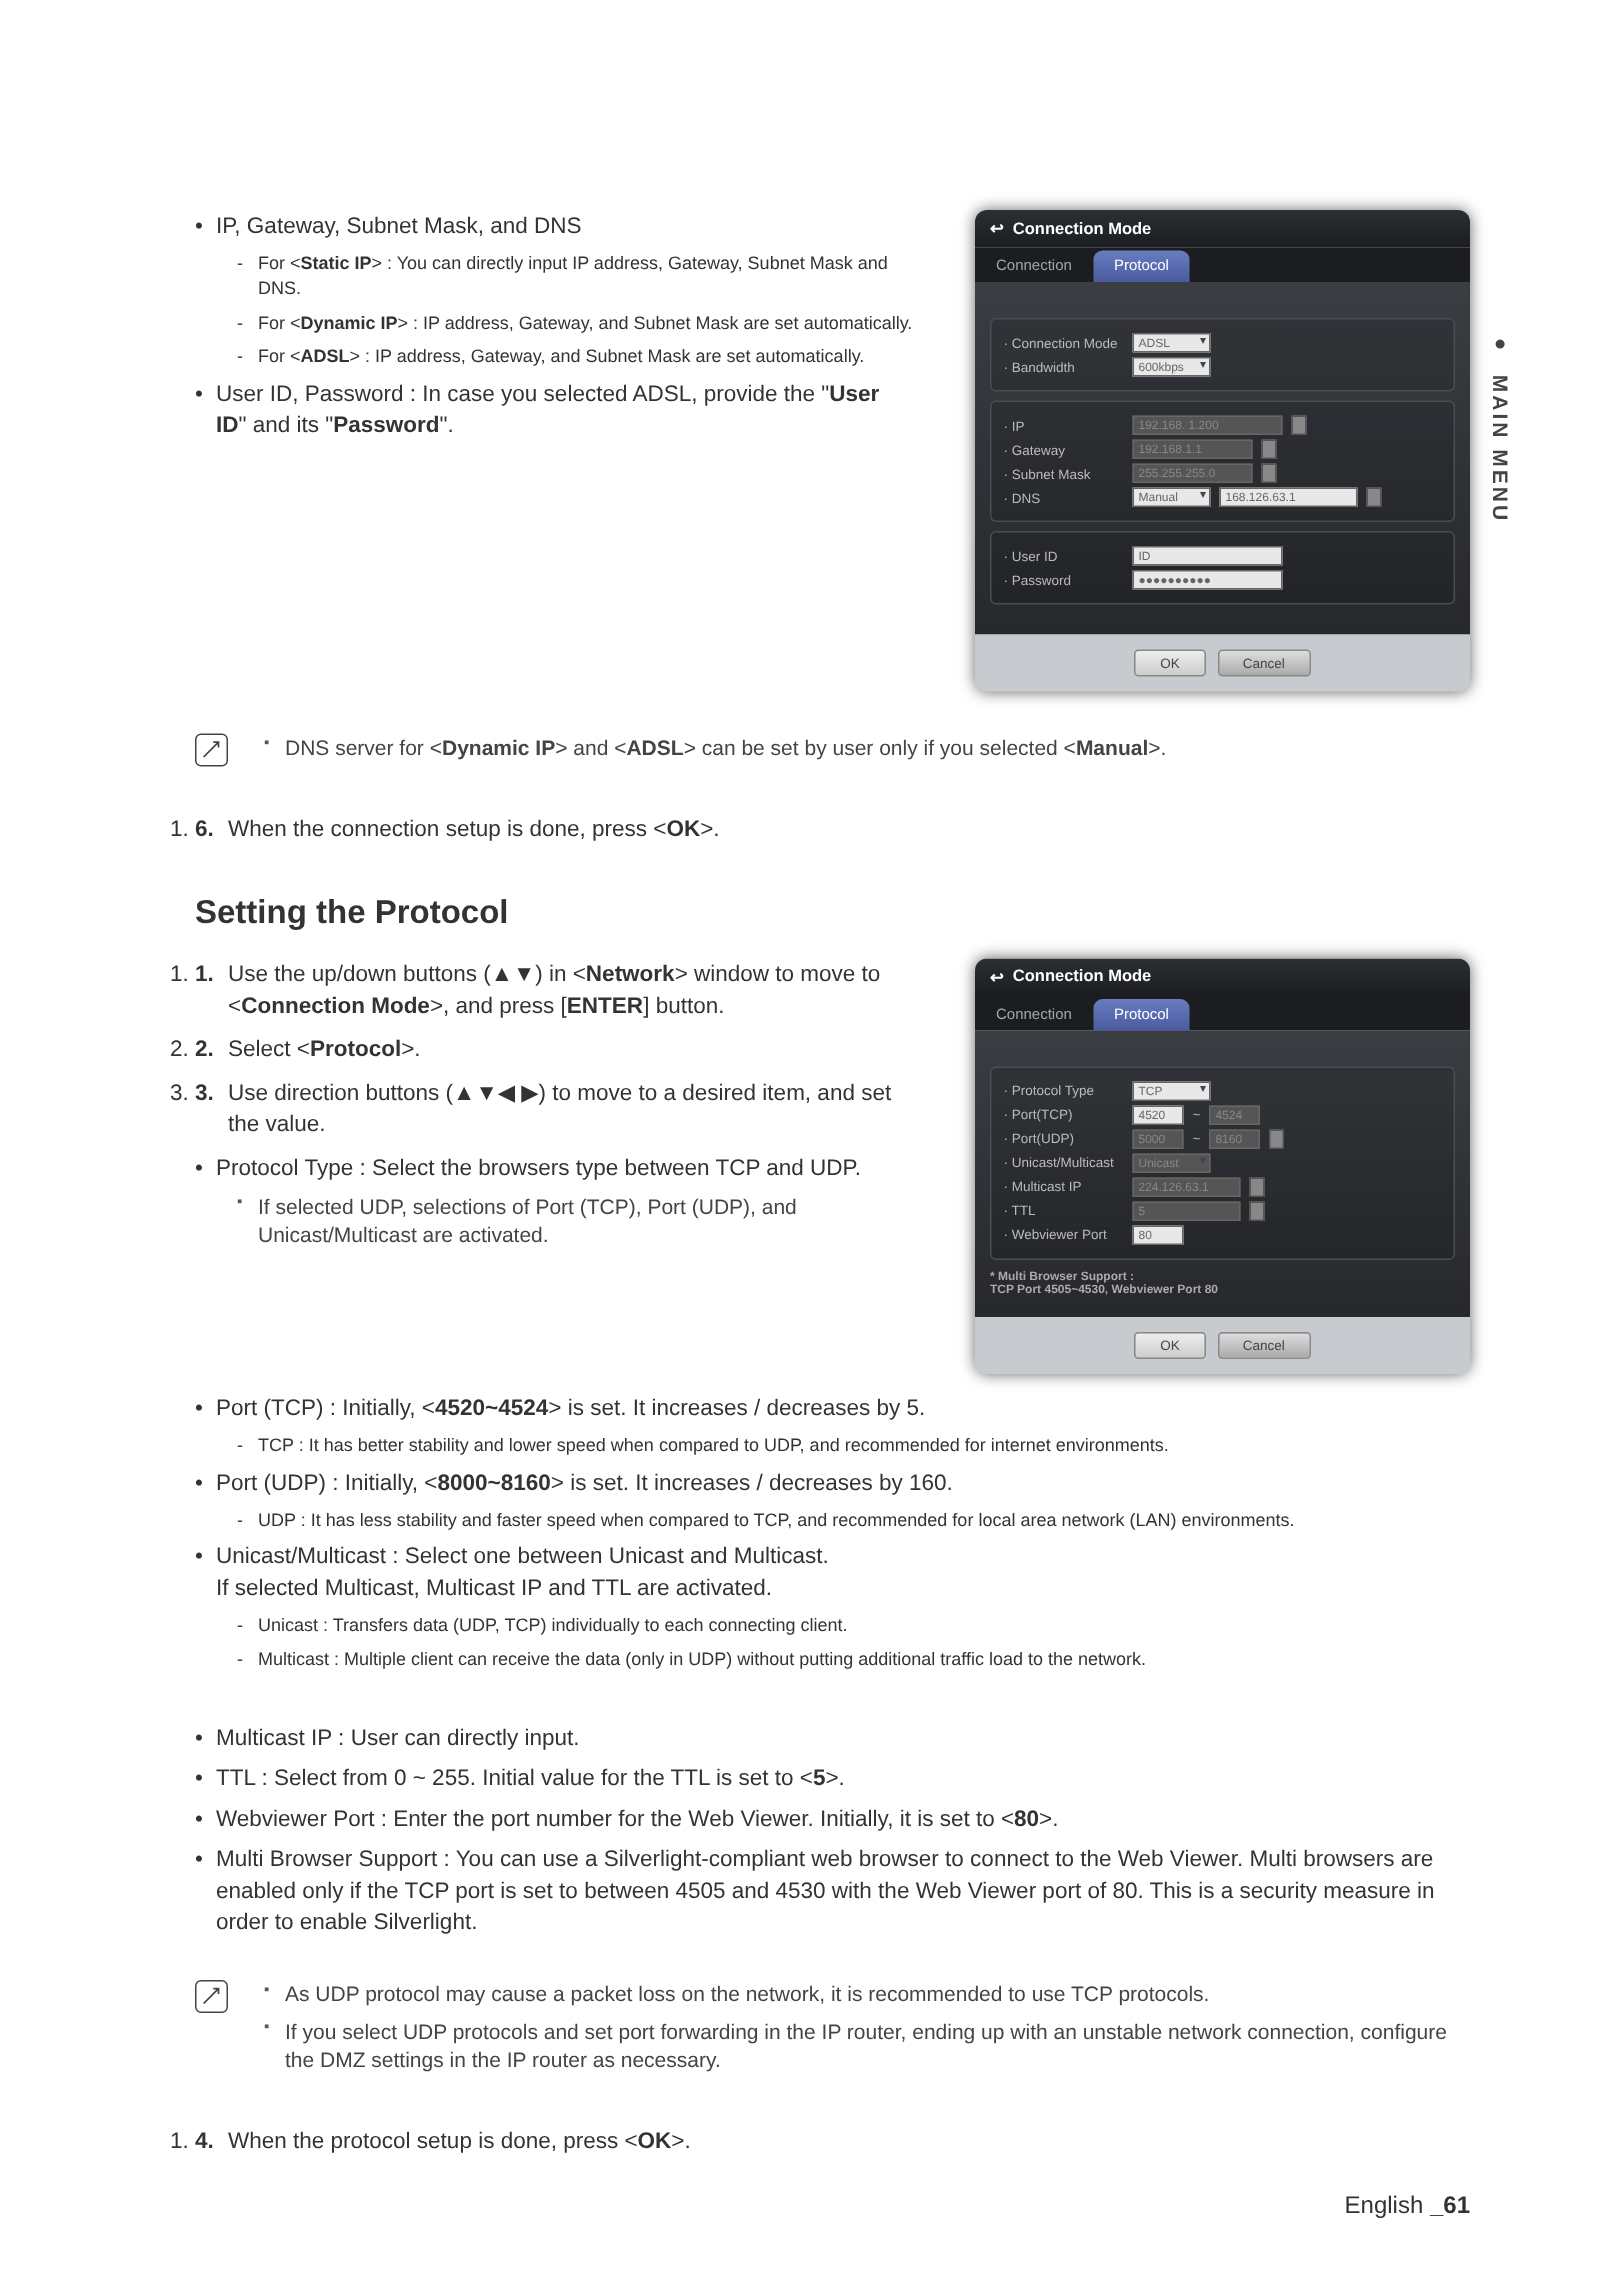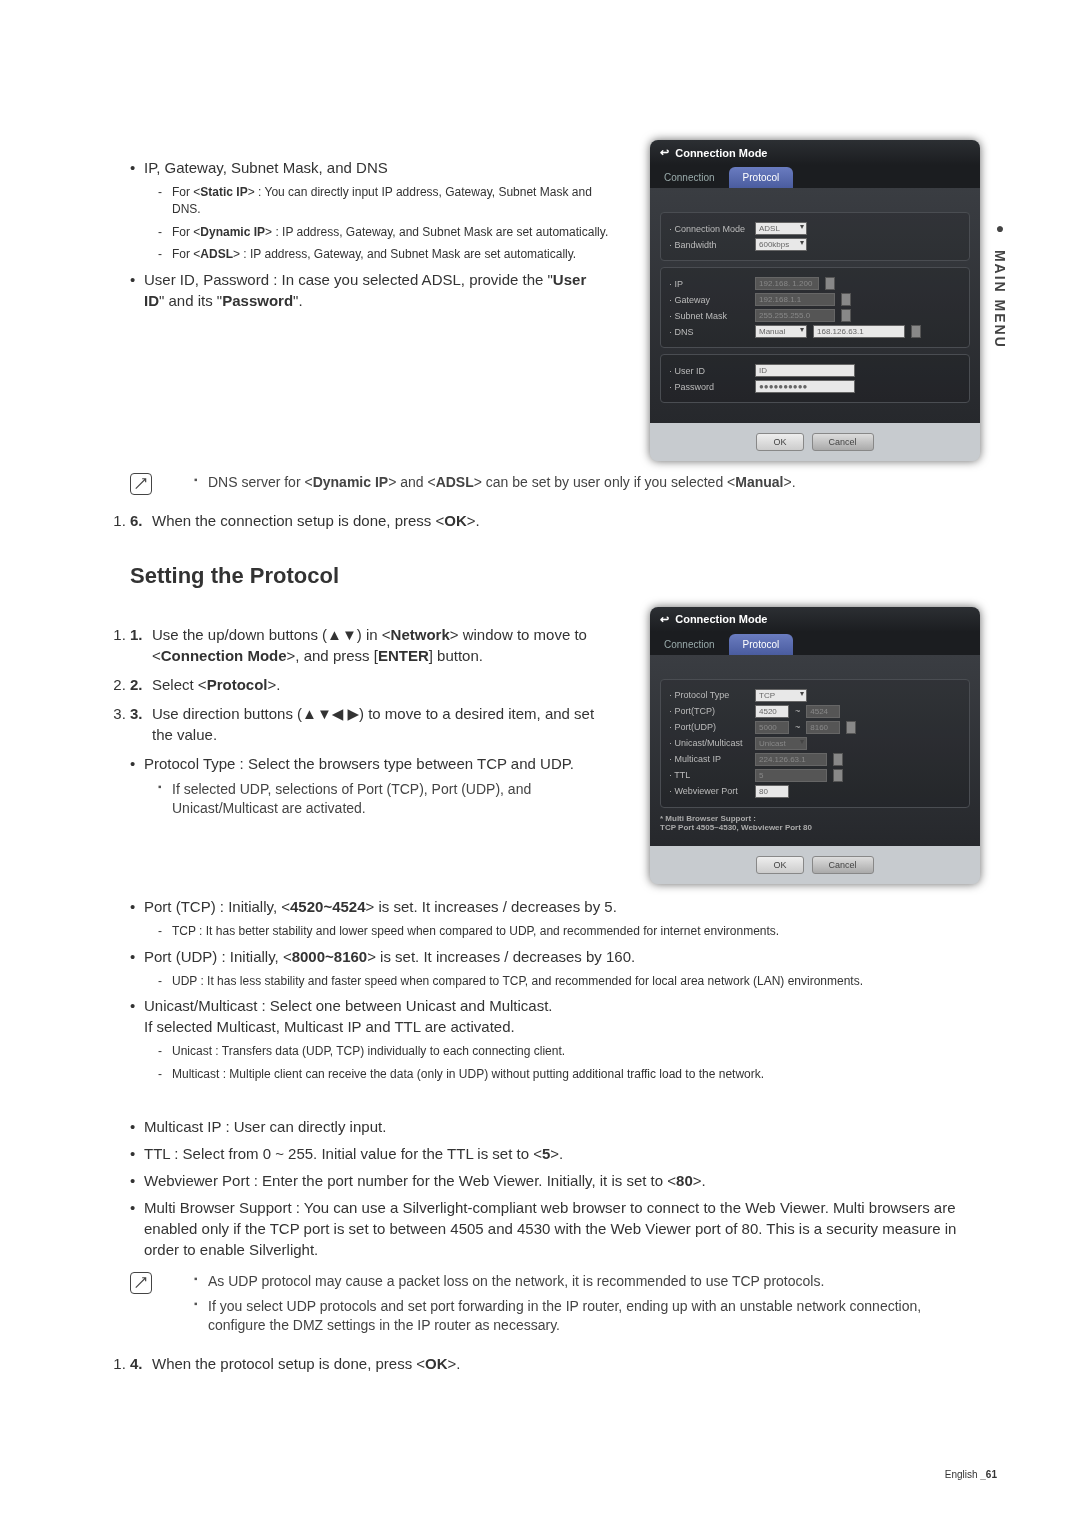--- a/index.html
+++ b/index.html
@@ -16,38 +16,38 @@
     position: absolute;
     right: 72px;
     top: 220px;
     writing-mode: vertical-rl;
     font-size: 14px;
     font-weight: bold;
     letter-spacing: 2px;
     color: #444;
   }
   .side-tab .dot { display: inline-block; margin-bottom: 6px; }
-  .content-left { width: 480px; margin-top: 17px; }
+  .content-left { width: 480px; }
   .content-row { display: flex; justify-content: space-between; align-items: flex-start; }
   ul { list-style: none; }
   .bullet-list > li { position: relative; padding-left: 14px; margin-bottom: 6px; font-size: 15px; line-height: 1.4; }
   .bullet-list > li::before { content: "•"; position: absolute; left: 0; top: 0; }
   .dash-list > li { position: relative; padding-left: 28px; margin-bottom: 6px; font-size: 12px; line-height: 1.4; }
   .dash-list > li::before { content: "-"; position: absolute; left: 14px; top: 0; }
   .sq-list > li { position: relative; padding-left: 28px; margin-bottom: 6px; font-size: 14px; line-height: 1.35; color: #444; }
   .sq-list > li::before { content: "▪"; position: absolute; left: 14px; top: 0; font-size: 10px; color: #555; }
-  .note-row { display: flex; align-items: flex-start; margin: 12px 0; gap: 28px; }
+  .note-row { display: flex; align-items: flex-start; margin: 28px 0; gap: 10px; }
   .note-icon { width: 22px; height: 22px; border: 1.5px solid #444; border-radius: 4px; display: flex; align-items: center; justify-content: center; flex-shrink: 0; }
   .note-icon svg { width: 14px; height: 14px; }
   .note-row ul { flex: 1; }
   .step-list > li { position: relative; padding-left: 22px; margin-bottom: 8px; font-size: 15px; line-height: 1.4; }
   .step-list > li .num { position: absolute; left: 0; top: 0; font-weight: bold; }
   .section-h { font-size: 22px; font-weight: bold; margin: 32px 0 18px; }
   b { font-weight: bold; }
-  .footer-pn { position: absolute; right: 83px; bottom: 50px; font-size: 10px; }
+  .footer-pn { position: absolute; right: 100px; bottom: 50px; font-size: 16px; }
   .footer-pn b { font-weight: bold; }
 
   
   .dialog { width: 330px; border-radius: 8px; box-shadow: 0 0 10px rgba(0,0,0,0.6); background: #c7cbcf; overflow: hidden; font-size: 9px; color: #ccc; flex-shrink: 0; }
   .dialog-hdr { background: linear-gradient(#2c2f33,#1b1d20); color: #fff; padding: 6px 10px; font-weight: bold; font-size: 11px; display: flex; align-items: center; gap: 6px; }
   .dialog-hdr .back-icon { display:inline-block; }
   .tabs { display: flex; background: #1b1d20; }
   .tab { padding: 5px 14px; font-size: 10px; border-radius: 6px 6px 0 0; margin-top: 2px; cursor: default; }
   .tab.inactive { color: #9aa; }
   .tab.active { background: linear-gradient(#6a7cc0,#4a5c9f); color: #fff; }
@@ -104,21 +104,21 @@
               <span class="inp sel">ADSL</span>
             </div>
           <div class="field-row">
               <span class="field-label">· Bandwidth</span>
               <span class="inp sel">600kbps</span>
             </div>
         </div>
         <div class="group">
           <div class="field-row">
               <span class="field-label">· IP</span>
-              <span class="inp dark" style="width:64px">192.168. 1.200</span>
+              <span class="inp dark" style="width:100px">192.168. 1.200</span>
               <span class="stepper"></span>
             </div>
           <div class="field-row">
               <span class="field-label">· Gateway</span>
               <span class="inp dark" style="width:80px">192.168.1.1</span>
               <span class="stepper"></span>
             </div>
           <div class="field-row">
               <span class="field-label">· Subnet Mask</span>
               <span class="inp dark" style="width:80px">255.255.255.0</span>

